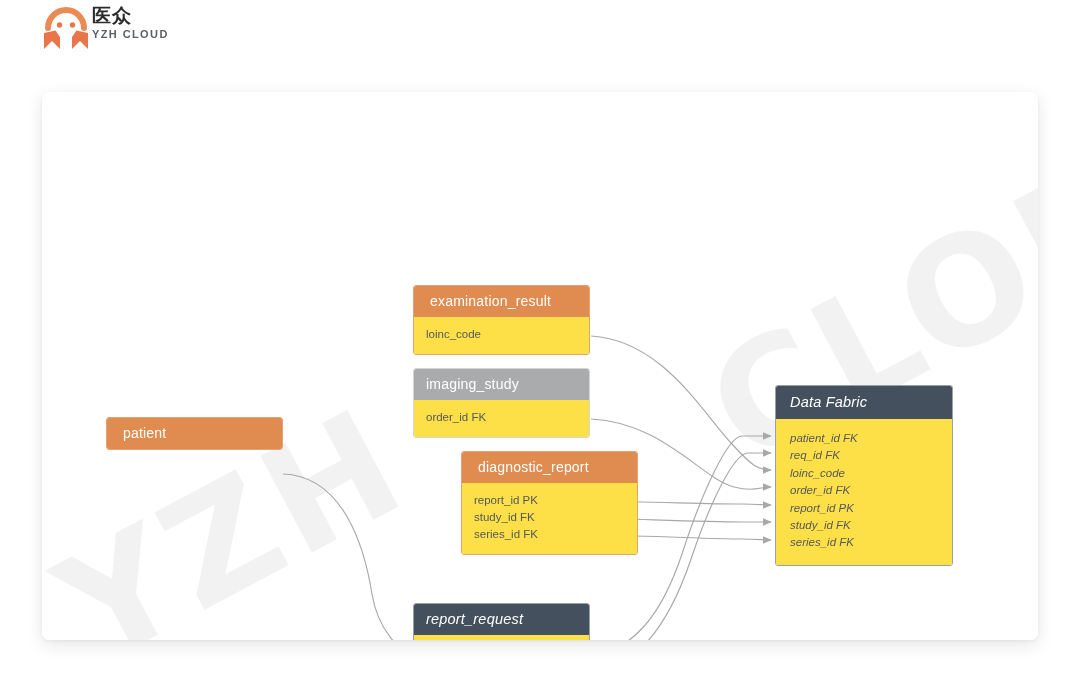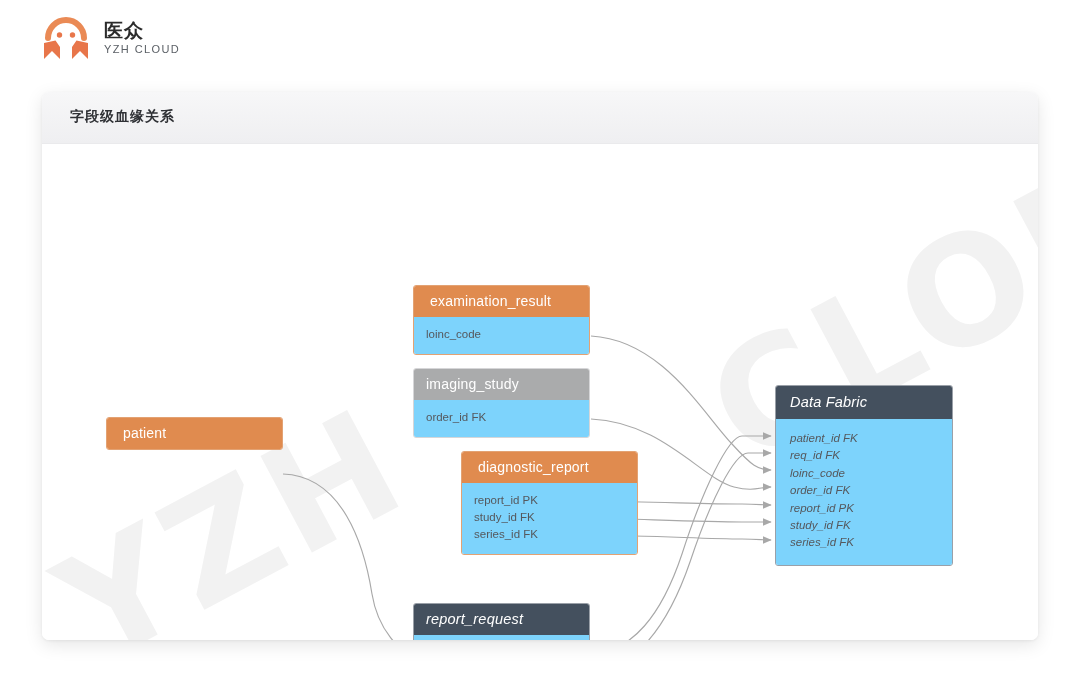--- a/index.html
+++ b/index.html
@@ -12,31 +12,31 @@
     overflow: hidden;
   }
   #page {
     position: relative;
     width: 1080px; height: 681px;
     background: #ffffff;
   }
 
   
   .brand {
-    position: absolute; left: 40px; top: 16px;
-    display: flex; align-items: center; gap: 12px;
+    position: absolute; left: 40px; top: 6px;
+    display: flex; align-items: flex-start; 
   }
   .brand-mark { width: 52px; height: 44px; display: block; }
   .brand-text { display: flex; flex-direction: column; justify-content: center; line-height: 1; }
   .brand-cn {
     font-size: 19px; font-weight: bold; color: #2b2b2b;
     letter-spacing: 1px; margin-bottom: 4px;
   }
   .brand-en {
-    font-size: 11px; font-weight: normal; color: #5b6066;
+    font-size: 11px; font-weight: bold; color: #5b6066;
     letter-spacing: 1.4px;
   }
 
   
   .card {
     position: absolute; left: 42px; top: 92px;
     width: 996px; height: 548px;
     background: #ffffff;
     border-radius: 7px;
     box-shadow: 0 5px 18px rgba(0,0,0,0.10), 0 1px 3px rgba(0,0,0,0.06);
@@ -96,21 +96,21 @@
   }
   .node-hd {
     font-size: 14px;
     color: #ffffff;
     padding: 7px 12px 8px 12px;
     letter-spacing: 0.2px;
     white-space: nowrap;
   }
   .node-body {
     padding: 9px 12px 11px 12px;
-    background: #7dd3fc;
+    background: #fde047;
   }
   .field {
     font-size: 11.5px;
     color: #55585d;
     line-height: 17px;
     white-space: nowrap;
   }
 
   
   .node.orange { border: 1px solid #e3a273; }
@@ -148,23 +148,20 @@
       <path d="M48 27 L36.5 24.5 L32 31 L32 43 L40 35 L48 43 Z" fill="#e8764a"></path>
     </svg>
     <div class="brand-text">
       <div class="brand-cn">医众</div>
       <div class="brand-en">YZH CLOUD</div>
     </div>
   </div>
 
   <div class="card">
 
-    <div class="card-header">
-      <div class="card-title">字段级血缘关系</div>
-    </div>
 
     <div class="canvas">
 
       <div class="watermark">
         <div class="wm-text wm-a">YZH</div>
         <div class="wm-text wm-b">CLOUD</div>
       </div>
 
       <svg class="edges" viewBox="0 0 996 496">
         <defs>

